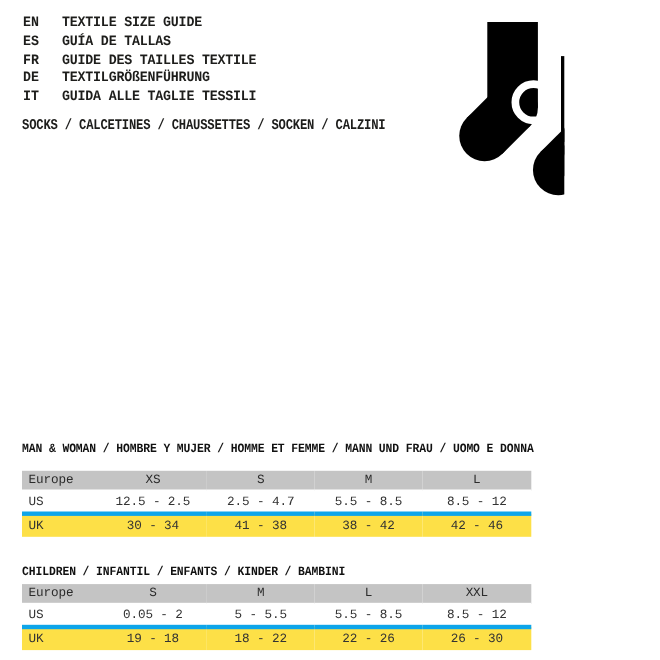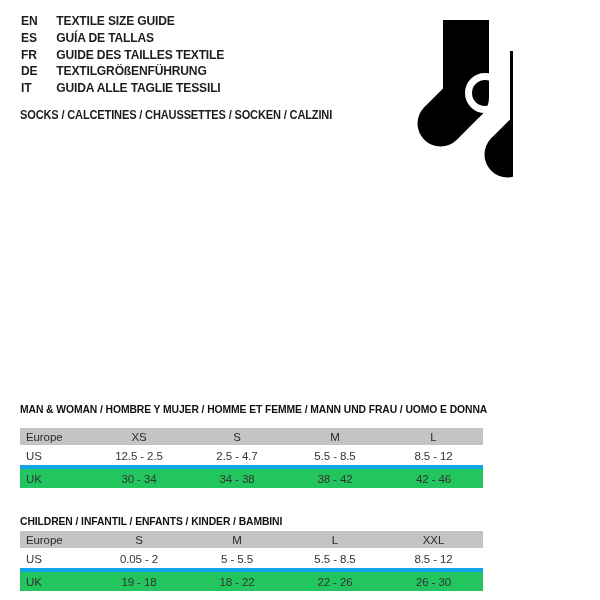--- a/index.html
+++ b/index.html
@@ -1,18 +1,18 @@
 <!DOCTYPE html>
 <html><head>
 <meta charset="utf-8">
 <style>
   html,body{margin:0;padding:0;background:#fff;}
   .page{
     position:relative;width:513px;height:600px;background:#ffffff;
-    font-family:Liberation Sans, sans-serif;color:#1d1d1b;overflow:hidden;
+    font-family:Liberation Mono, monospace;color:#1d1d1b;overflow:hidden;
   }
   
   .lang-block{position:absolute;top:13px;left:21px;}
   .lang-row{
     font-weight:bold;font-size:13px;line-height:16.8px;white-space:nowrap;
     transform:scaleX(0.93);transform-origin:0 0;letter-spacing:-0.2px;
   }
   .lang-code{display:inline-block;width:38px;}
   
   .socks-heading{
@@ -35,21 +35,21 @@
   .size-table{
     position:absolute;left:20px;width:463px;border-collapse:collapse;table-layout:fixed;
     font-size:11.5px;color:#333333;letter-spacing:-0.1px;
   }
   .t1{top:428px;}
   .t2{top:531px;}
   .size-table td{padding:0;text-align:center;vertical-align:middle;}
   .size-table td.rowlabel{text-align:left;padding-left:6px;}
   .size-table tr.hdr td{background:#c4c4c4;border-bottom:2px solid #ffffff;height:17px;color:#2b2b2b;}
   .size-table tr.r1 td{background:#ffffff;border-bottom:4px solid #0ea5e9;height:18px;}
-  .size-table tr.r2 td{background:#22c55e;height:19px;}
+  .size-table tr.r2 td{background:#fde047;height:19px;}
 </style>
 </head>
 <body>
 
 <div class="page">
 
   <div class="lang-block">
     <div class="lang-row">
       <span class="lang-code">EN</span><span>TEXTILE SIZE GUIDE</span>
     </div>
@@ -106,21 +106,21 @@
       <tr class="r1">
         <td class="rowlabel">US</td>
         <td>12.5 - 2.5</td>
         <td>2.5 - 4.7</td>
         <td>5.5 - 8.5</td>
         <td>8.5 - 12</td>
       </tr>
       <tr class="r2">
         <td class="rowlabel">UK</td>
         <td>30 - 34</td>
-        <td>34 - 38</td>
+        <td>41 - 38</td>
         <td>38 - 42</td>
         <td>42 - 46</td>
       </tr>
     </tbody>
   </table>
 
   <div class="size-table-title t2-title">CHILDREN / INFANTIL / ENFANTS / KINDER / BAMBINI</div>
   <table class="size-table t2">
     <colgroup>
         <col style="width:70px">

